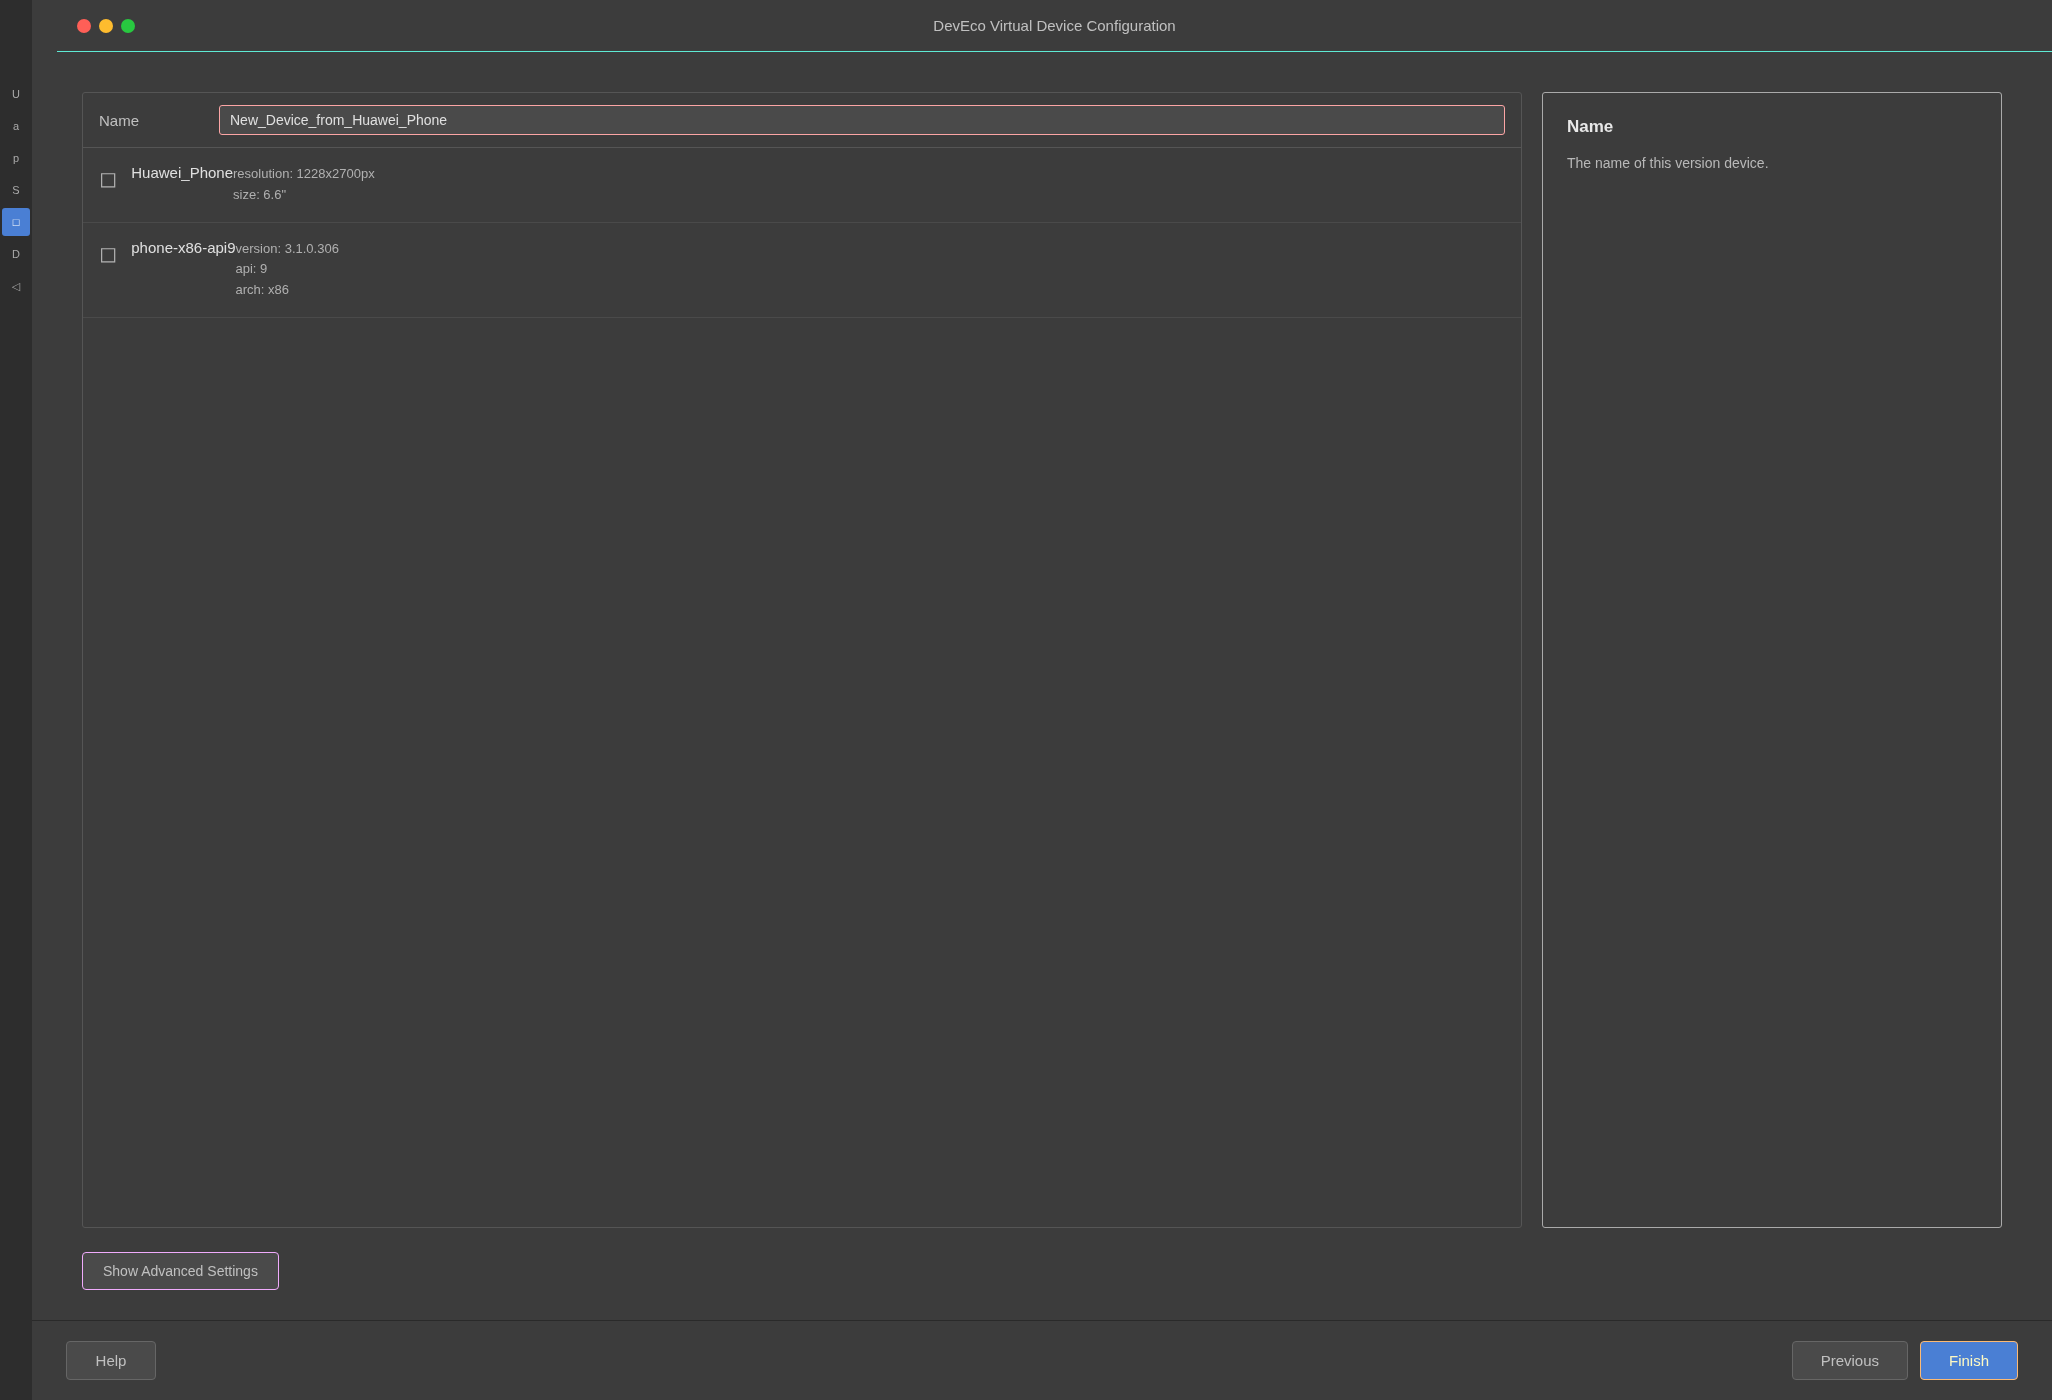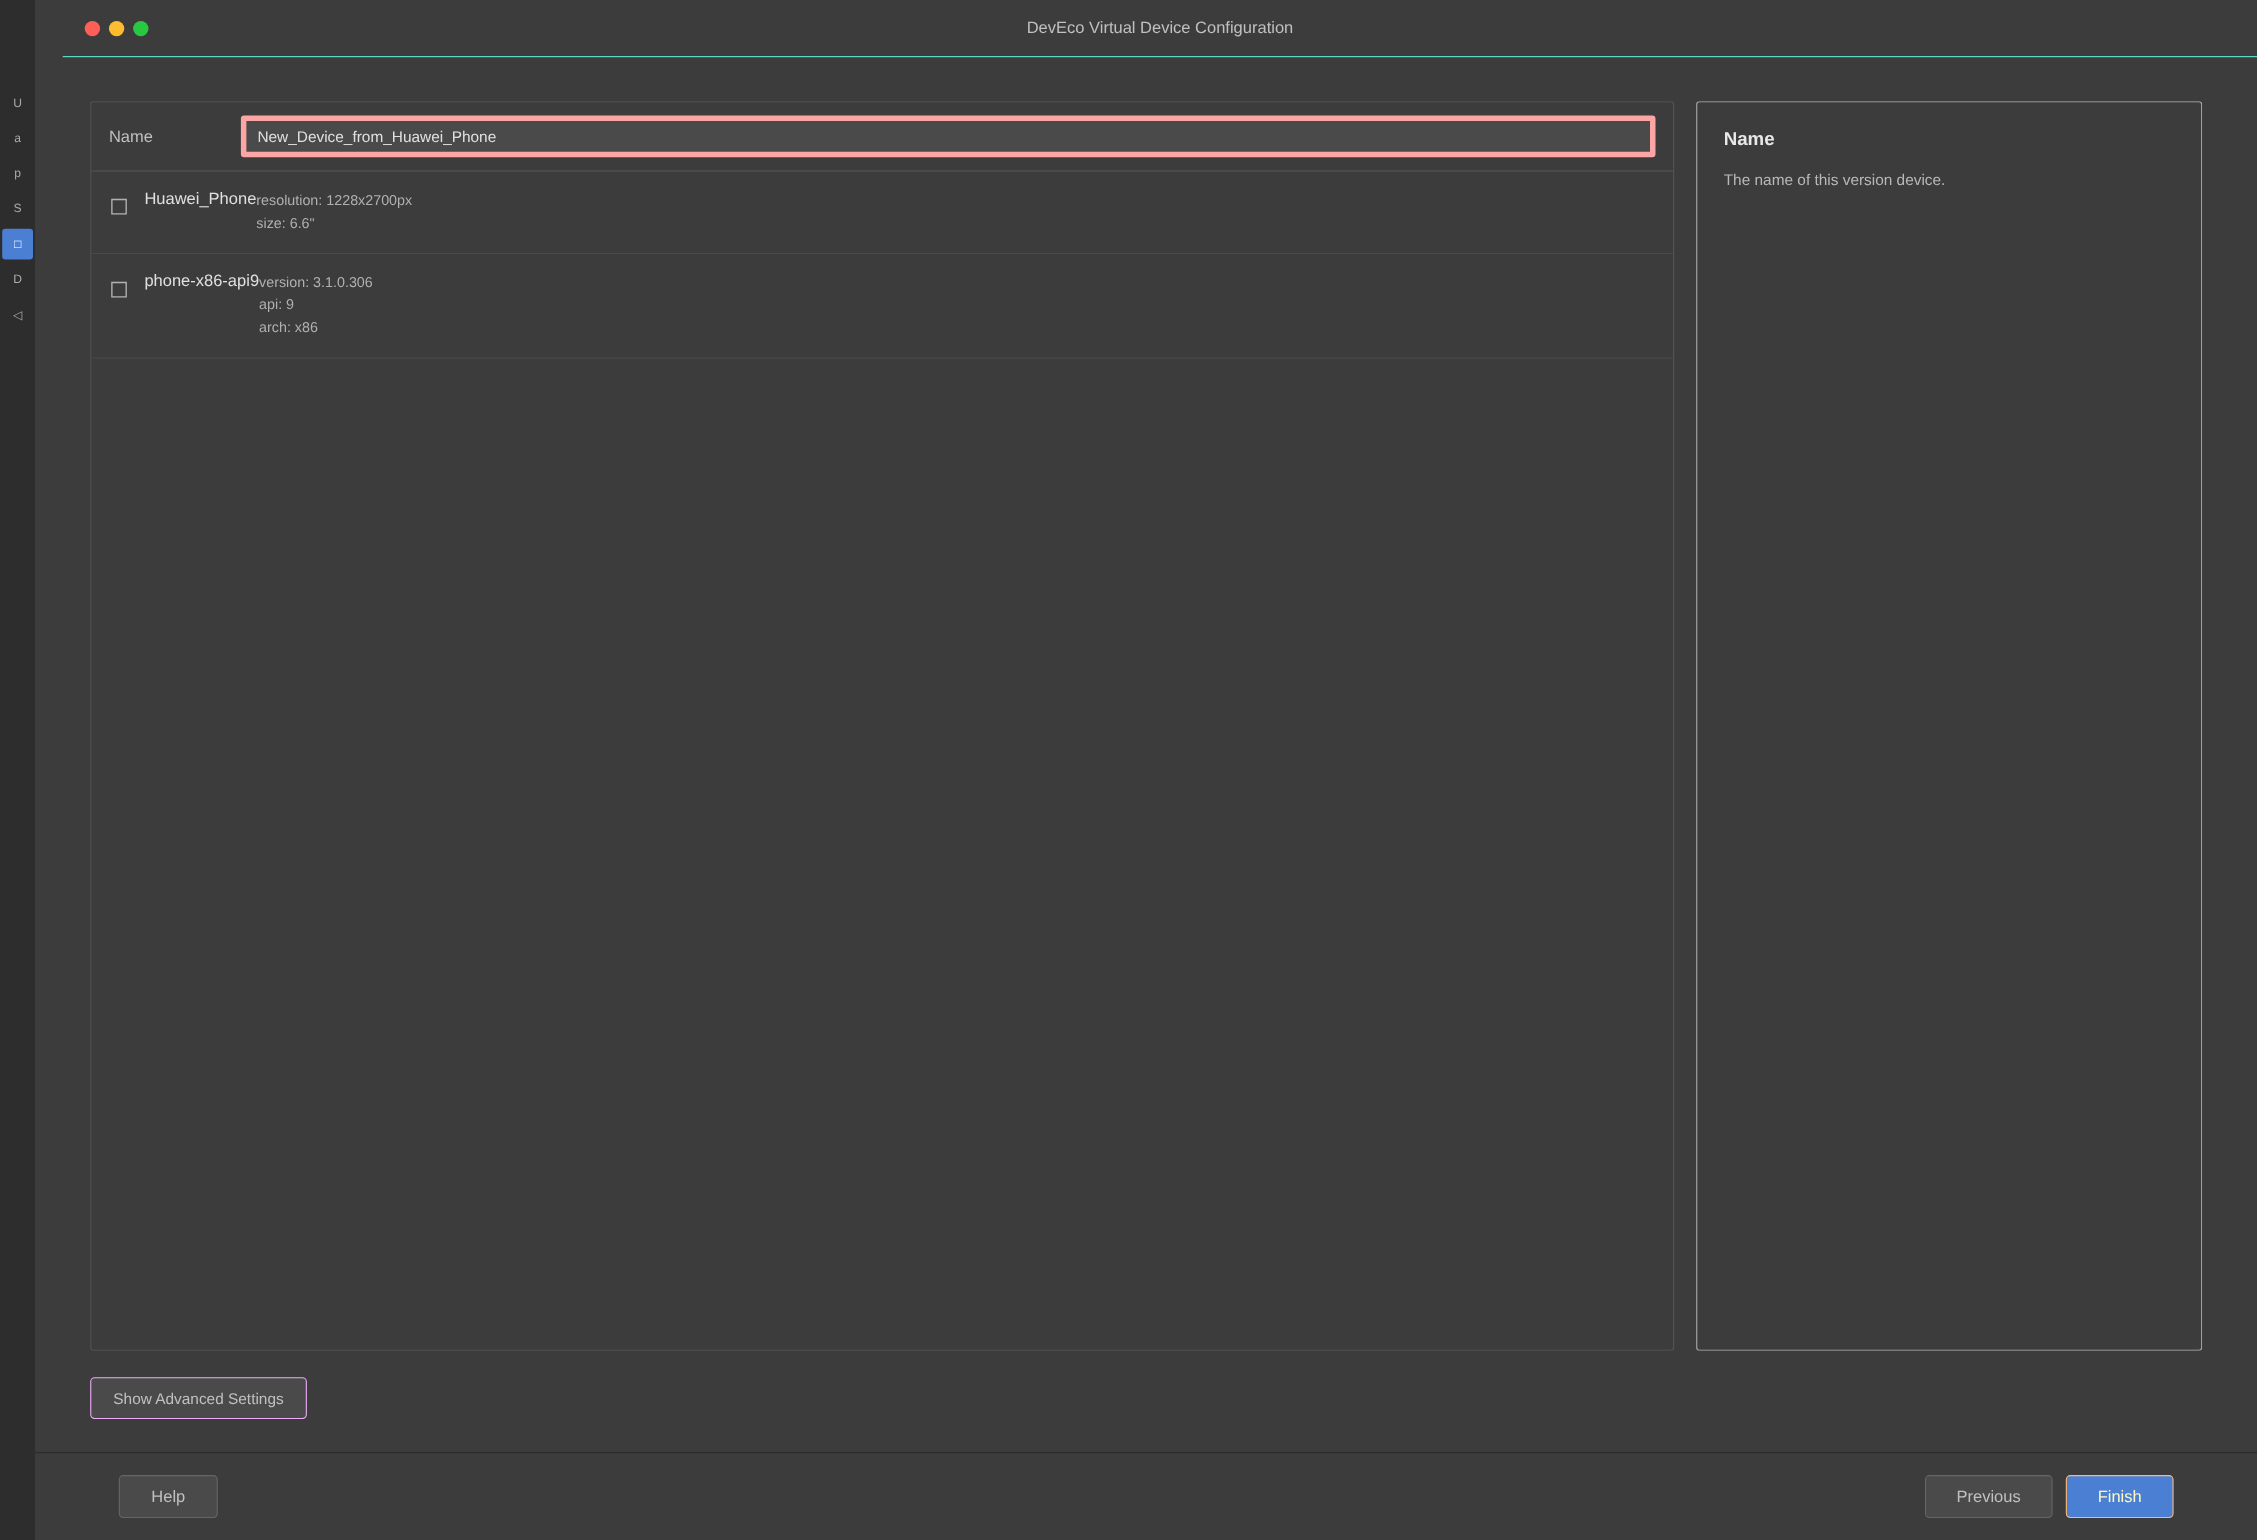--- a/index.html
+++ b/index.html
@@ -146,21 +146,21 @@
     .name-label {
       color: #c0c0c0;
       font-size: 15px;
       width: 100px;
       flex-shrink: 0;
     }
 
     .name-input {
       flex: 1;
       background: #4a4a4a;
-      border: 5px solid #fca5a5;
+      border: 1px solid #fca5a5;
       border-radius: 3px;
       color: #e0e0e0;
       font-size: 14px;
       padding: 6px 10px;
       outline: none;
     }
 
     
     .device-list {
       flex: 1;
@@ -241,21 +241,21 @@
       padding: 10px 20px;
       cursor: pointer;
     }
 
     
     .dialog-footer {
       height: 80px;
       display: flex;
       align-items: center;
       justify-content: space-between;
-      padding: 0 76px;
+      padding: 0 34px;
       border-top: 1px solid #2a2a2a;
       flex-shrink: 0;
     }
 
     .footer-left {
       display: flex;
       gap: 12px;
     }
 
     .footer-right {

